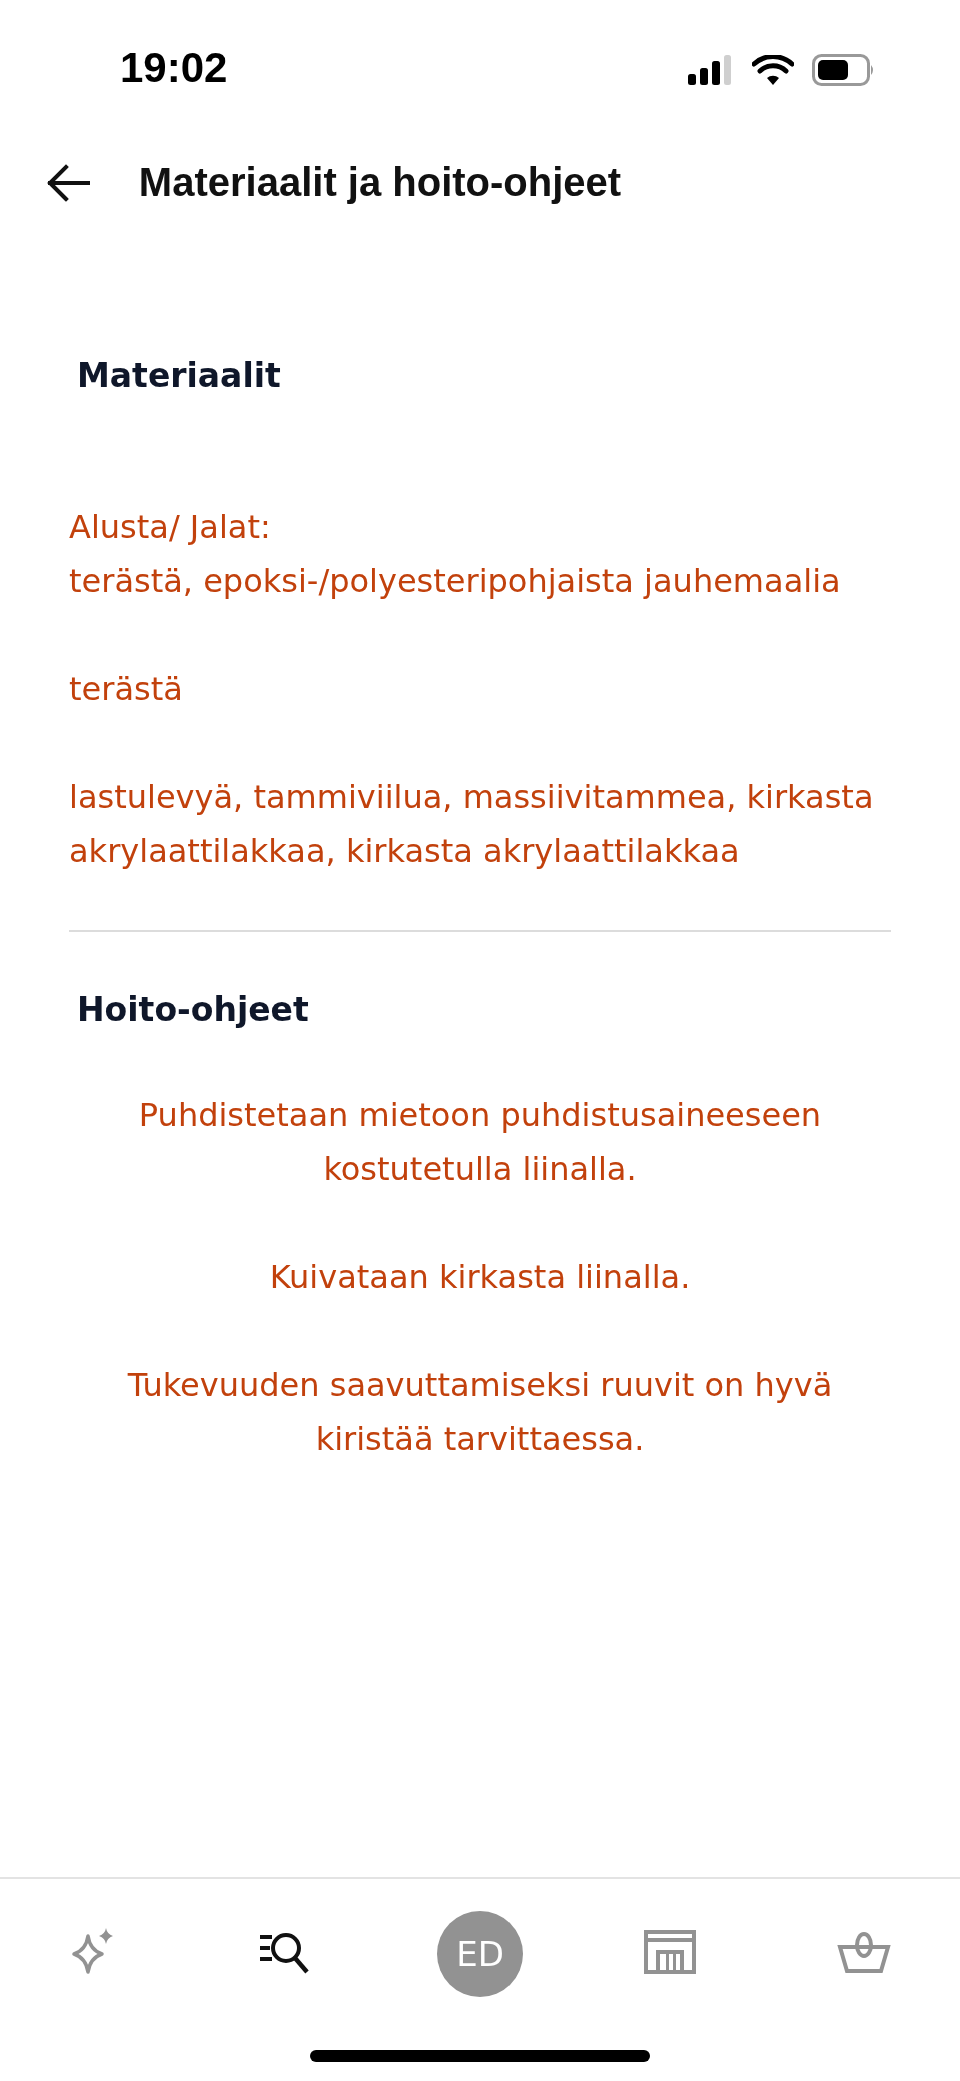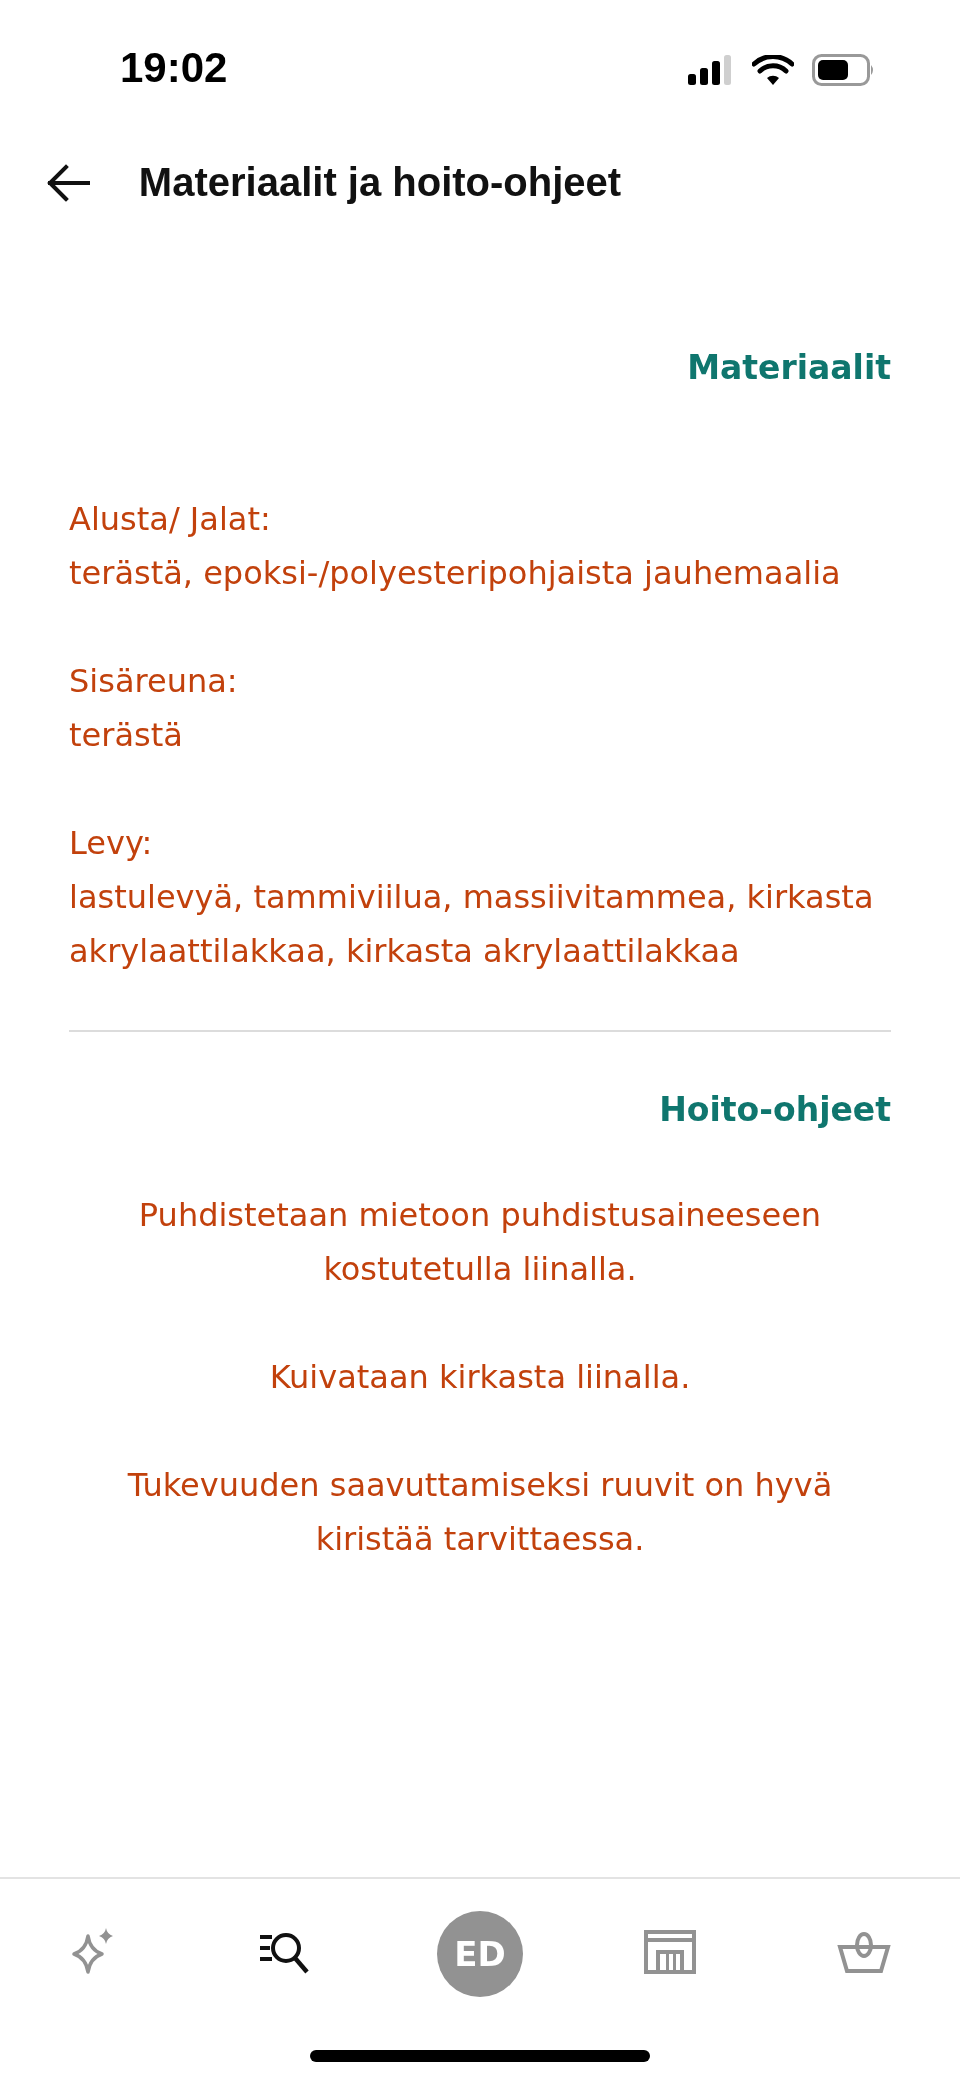--- a/index.html
+++ b/index.html
@@ -19,21 +19,21 @@
     position: absolute; left: 40px; top: 20px; width: 56px; height: 50px;
     display: flex; align-items: center; justify-content: center; cursor: pointer;
   }
   .header-title {
     position: absolute; left: 0; right: 0; top: 20px; text-align: center;
     font-size: 40px; font-weight: 700; font-family: "Liberation Sans", sans-serif; color: #111;
   }
 
   .content { position: absolute; left: 69px; top: 340px; width: 822px; }
   .section-title {
-    font-size: 33px; font-weight: 700; margin: 0; line-height: 56px; color: #0f766e; text-align: right;
+    font-size: 33px; font-weight: 700; margin: 8px; line-height: 56px; color: #0f172a;
   }
   .body-text {
     font-size: 32px; line-height: 54px; margin: 0; color: #c2410c;
   }
   .materials-list { margin-top: 96px; }
   .material-item { margin-bottom: 54px; }
   .material-item:last-child { margin-bottom: 0; }
   .divider { height: 2px; background: #dcdcdc; margin-top: 52px; width: 822px; }
   .care-section { margin-top: 50px; }
   .care-list { margin-top: 50px; }
@@ -43,21 +43,21 @@
     position: absolute; left: 0; top: 1877px; width: 960px; height: 204px;
     border-top: 2px solid #e3e3e3; background: #fff;
   }
   .nav-item {
     position: absolute; top: 30px; width: 100px; height: 90px;
     display: flex; align-items: center; justify-content: center; cursor: pointer;
   }
   .avatar {
     width: 86px; height: 86px; border-radius: 50%; background: #929292; color: #fff;
     display: flex; align-items: center; justify-content: center;
-    font-size: 34px; font-weight: 700; font-family: "DejaVu Sans", sans-serif;
+    font-size: 34px; font-weight: 400; font-family: "DejaVu Sans", sans-serif;
   }
   .home-indicator {
     position: absolute; left: 310px; top: 2050px; width: 340px; height: 12px;
     border-radius: 6px; background: #000;
   }
 </style>
 </head>
 <body>
 
 <div class="status-bar">
@@ -101,25 +101,23 @@
 
 <div class="content">
   <section>
     <h2 class="section-title">Materiaalit</h2>
     <div class="materials-list">
       <div class="material-item">
         <p class="body-text">Alusta/ Jalat:</p>
         <p class="body-text">terästä, epoksi-/polyesteripohjaista jauhemaalia</p>
       </div>
       <div class="material-item">
-        <p class="body-text">Sisäreuna:</p>
         <p class="body-text">terästä</p>
       </div>
       <div class="material-item">
-        <p class="body-text">Levy:</p>
         <p class="body-text">lastulevyä, tammiviilua, massiivitammea, kirkasta akrylaattilakkaa, kirkasta akrylaattilakkaa</p>
       </div>
     </div>
   </section>
 
   <div class="divider"></div>
 
   <section class="care-section">
     <h2 class="section-title">Hoito-ohjeet</h2>
     <div class="care-list">

